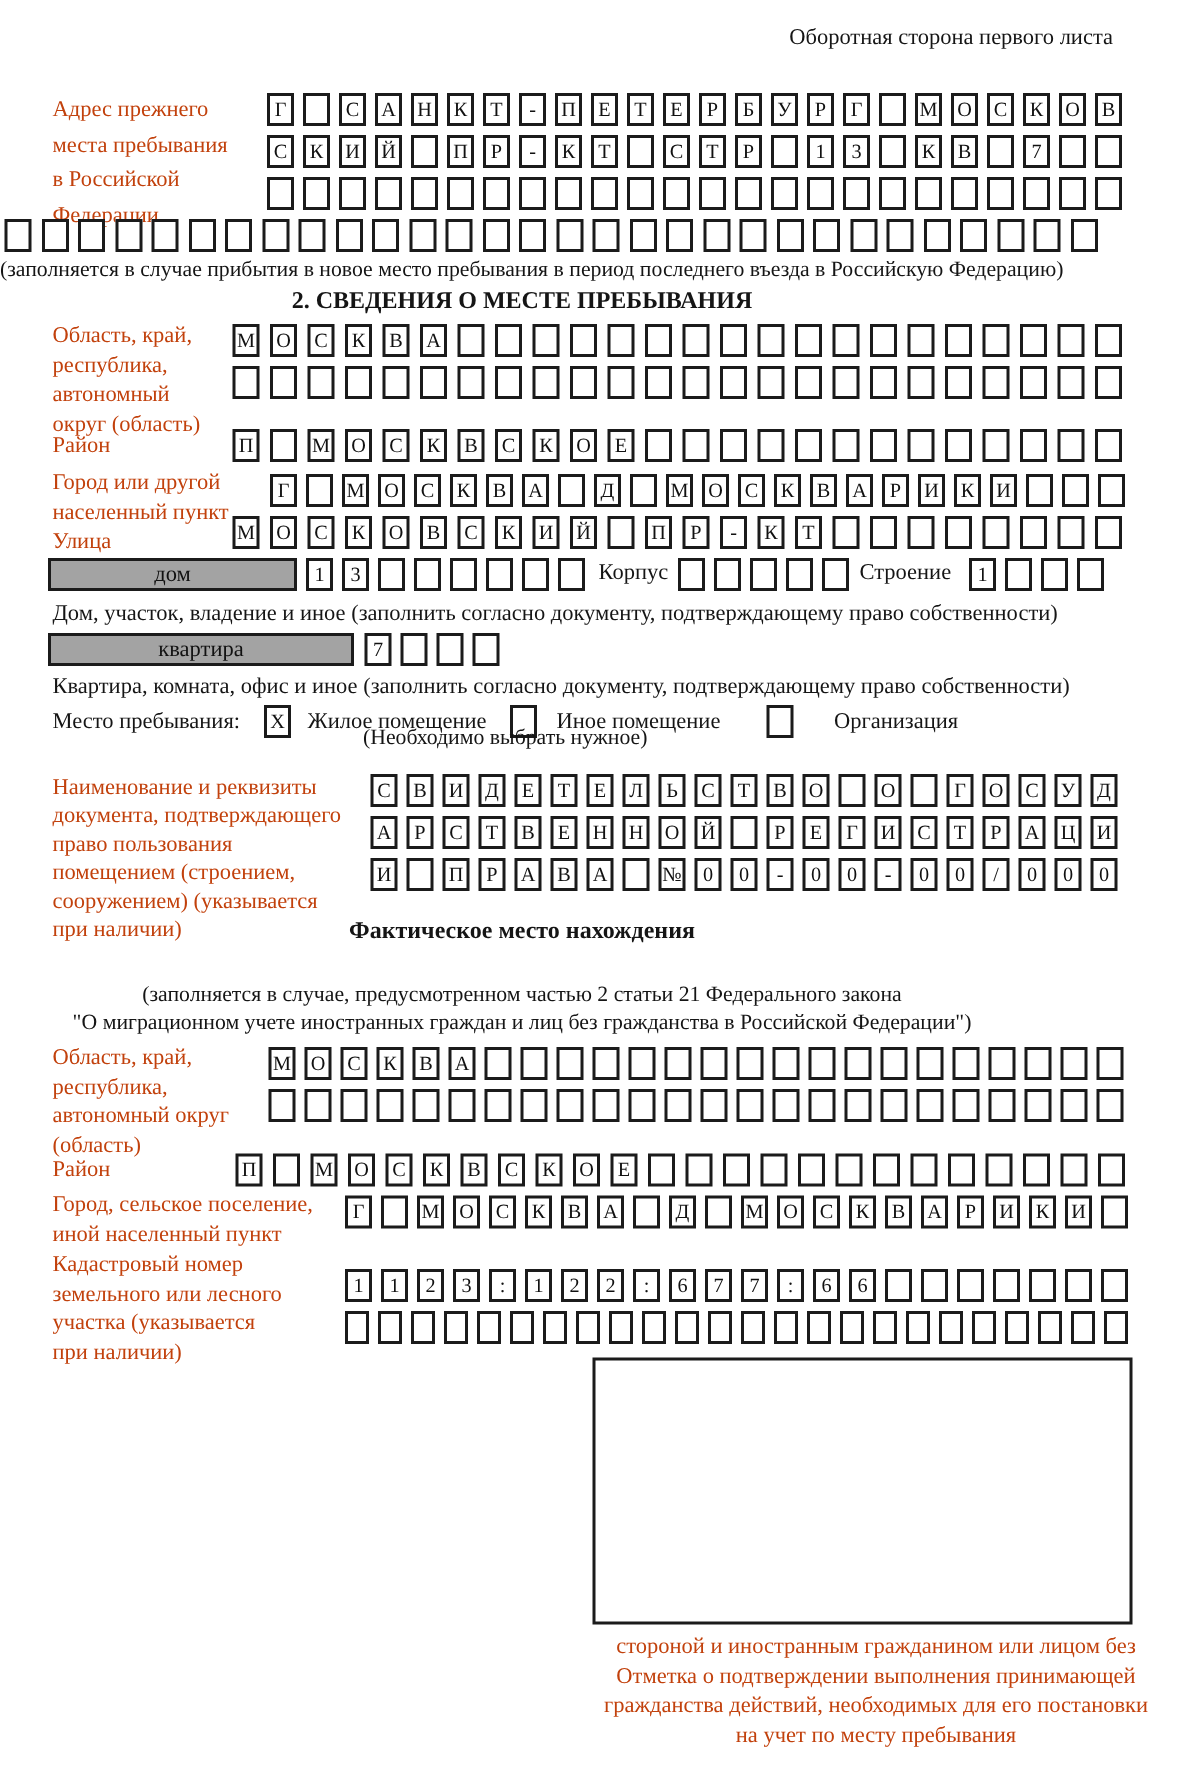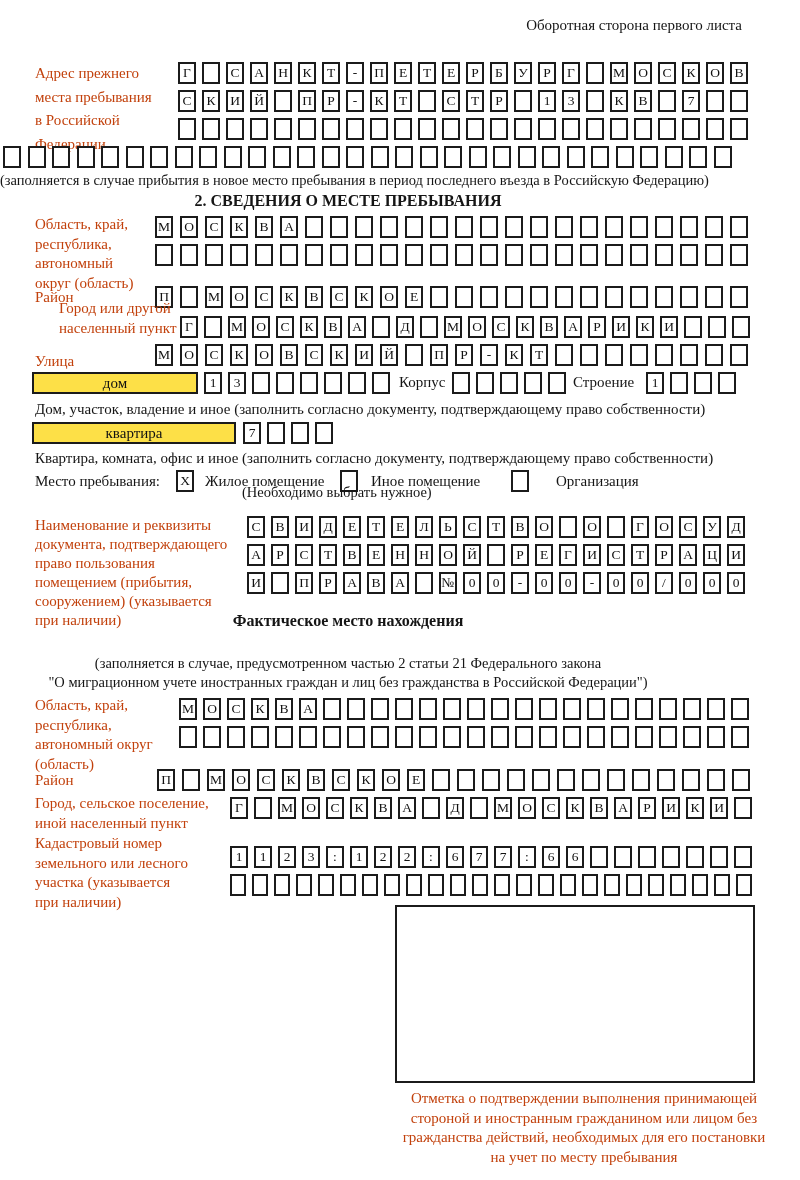--- a/index.html
+++ b/index.html
@@ -10,21 +10,21 @@
   .cap{position:absolute;font-size:15px;color:#151515;white-space:nowrap;}
   .center{left:0;width:696px;text-align:center;}
   .bold{font-weight:bold;}
   .boxrow{position:absolute;display:flex;gap:6px;}
   .g7{gap:7px;}
   .g65{gap:6.5px;}
   .cell{flex:none;width:18px;height:22px;box-sizing:border-box;border:2px solid #1b1b1b;background:#fff;
         display:flex;align-items:center;justify-content:center;font-size:13.5px;line-height:1;
         font-family:"Liberation Serif","DejaVu Serif",serif;}
   .narrow .cell{width:16px;}
-  .widebox{position:absolute;box-sizing:border-box;border:2px solid #1b1b1b;height:22px;background:#fde047;
+  .widebox{position:absolute;box-sizing:border-box;border:2px solid #1b1b1b;height:22px;background:#a3a3a3;
            display:flex;align-items:center;justify-content:center;font-size:15px;}
   .stampbox{position:absolute;box-sizing:border-box;border:2px solid #1b1b1b;background:#fff;}
   .mline div{white-space:nowrap;}
 </style>
 </head>
 <body>
 
 <div class="page">
 
   <div class="cap" style="top:17px;right:58px;">Оборотная сторона первого листа</div>
@@ -229,21 +229,21 @@
       <span class="cell"></span>
       <span class="cell"></span>
       <span class="cell"></span>
       <span class="cell"></span>
       <span class="cell"></span>
       <span class="cell"></span>
       <span class="cell"></span>
       <span class="cell"></span>
     </div>
 
-  <div class="lbl mline" style="left:35px;top:299px;margin-left:24px;">
+  <div class="lbl mline" style="left:35px;top:313px;">
     <div>Город или другой</div>
     <div>населенный пункт</div>
   </div>
   <div class="boxrow" style="left:180px;top:316px;">
       <span class="cell">Г</span>
       <span class="cell"></span>
       <span class="cell">М</span>
       <span class="cell">О</span>
       <span class="cell">С</span>
       <span class="cell">К</span>
@@ -338,21 +338,21 @@
   <span class="cell abs" style="left:340px;top:470px;"></span>
   <div class="cap" style="left:371px;top:473px;">Иное помещение</div>
   <span class="cell abs" style="left:511px;top:470px;"></span>
   <div class="cap" style="left:556px;top:473px;">Организация</div>
   <div class="cap" style="left:242px;top:484px;font-size:14.5px;">(Необходимо выбрать нужное)</div>
 
   <div class="lbl mline" style="left:35px;top:516px;line-height:19px;">
     <div>Наименование и реквизиты</div>
     <div>документа, подтверждающего</div>
     <div>право пользования</div>
-    <div>помещением (прибытия,</div>
+    <div>помещением (строением,</div>
     <div>сооружением) (указывается</div>
     <div>при наличии)</div>
   </div>
   <div class="boxrow" style="left:247px;top:516px;">
       <span class="cell">С</span>
       <span class="cell">В</span>
       <span class="cell">И</span>
       <span class="cell">Д</span>
       <span class="cell">Е</span>
       <span class="cell">Т</span>
@@ -591,19 +591,19 @@
       <span class="cell"></span>
       <span class="cell"></span>
       <span class="cell"></span>
       <span class="cell"></span>
       <span class="cell"></span>
       <span class="cell"></span>
     </div>
 
   <div class="stampbox" style="left:395px;top:905px;width:360px;height:178px;"></div>
   <div class="lbl mline" style="left:388px;top:1089px;width:392px;text-align:center;">
+    <div>стороной и иностранным гражданином или лицом без</div>
     <div>Отметка о подтверждении выполнения принимающей</div>
-    <div>стороной и иностранным гражданином или лицом без</div>
     <div>гражданства действий, необходимых для его постановки</div>
     <div>на учет по месту пребывания</div>
   </div>
 
 </div>
 
 </body></html>

